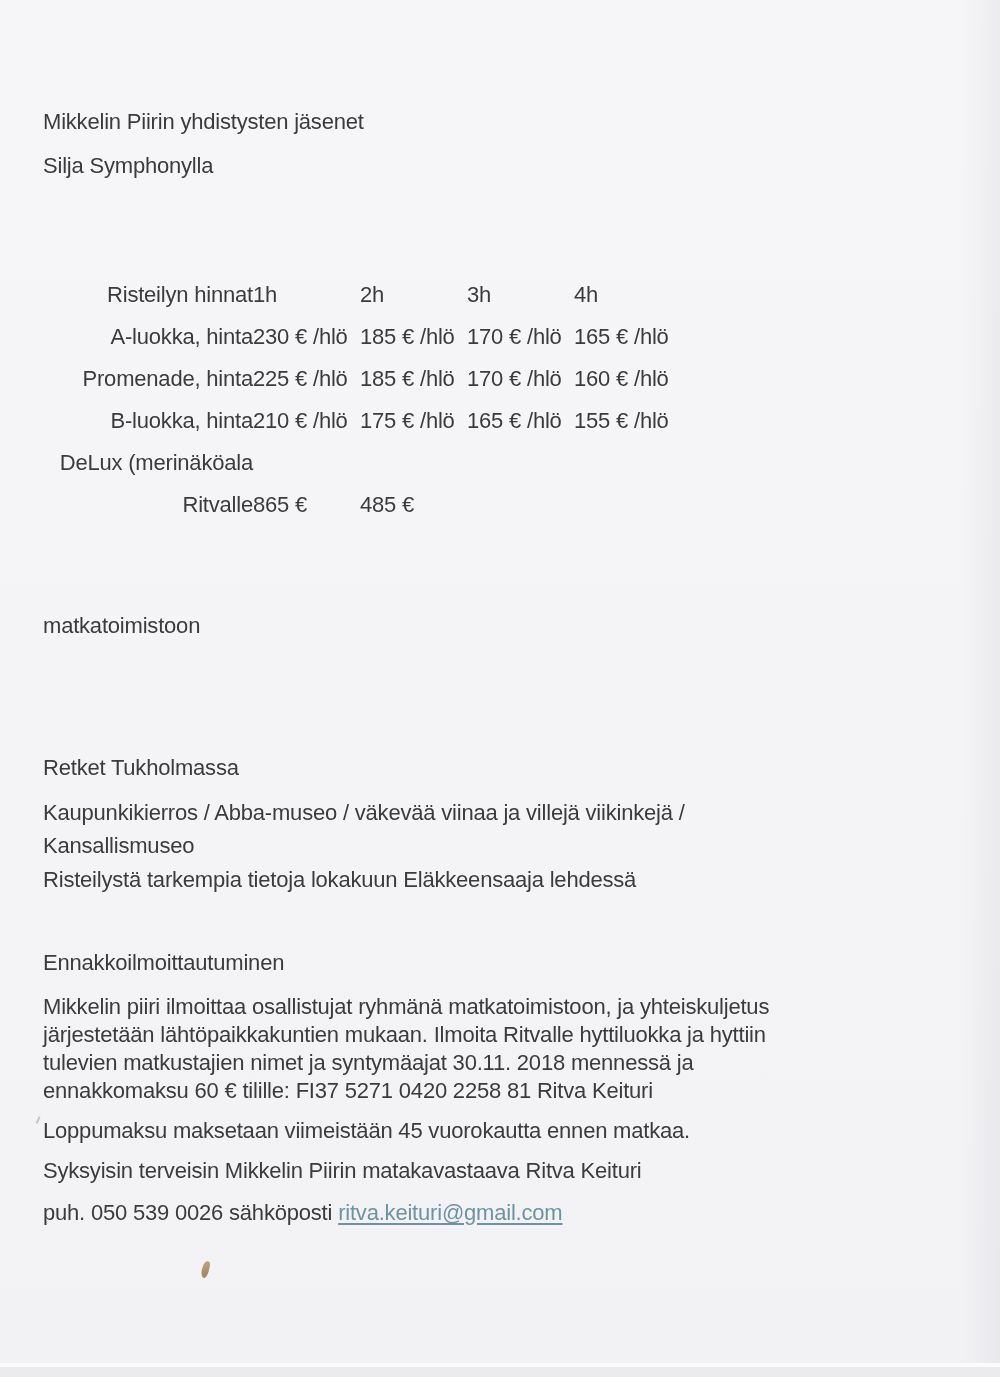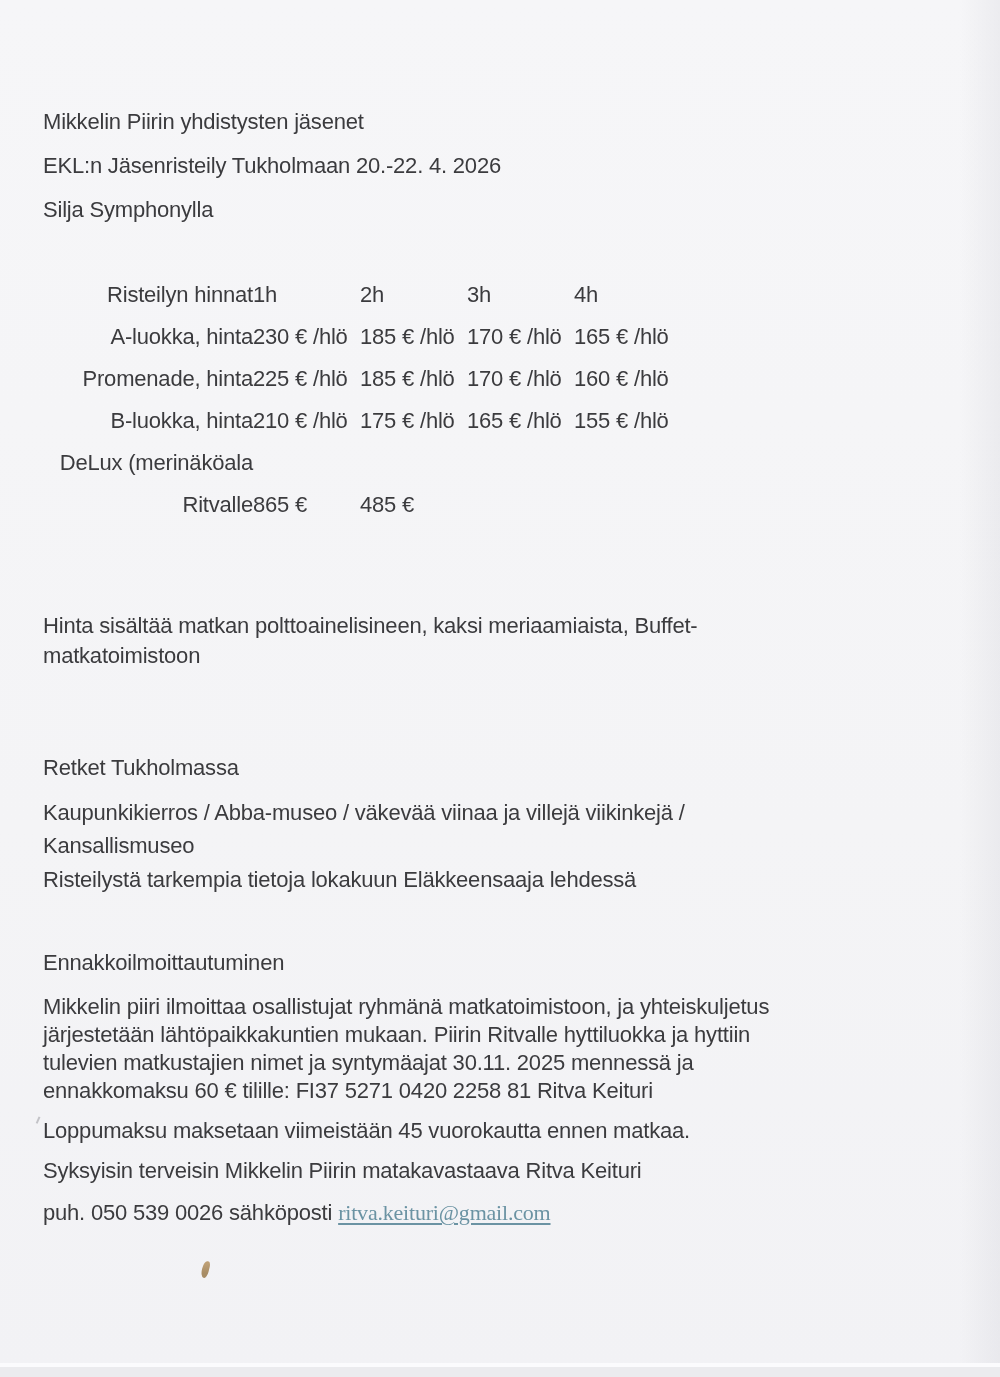--- a/index.html
+++ b/index.html
@@ -46,21 +46,20 @@
   .registration-para { top: 993px; line-height: 28px; }
   .final-payment-line { top: 1116px; }
   .greeting-line { top: 1156px; }
   .contact-line { top: 1198px; }
 
   .email-link {
     color: var(--link);
     text-decoration: underline;
     text-underline-offset: 3px;
     cursor: pointer;
-    font-family: Liberation Serif, serif;
   }
 
   
   .paper-speck {
     position: absolute;
     left: 202px; top: 1261px;
     width: 7px; height: 17px;
     background: linear-gradient(160deg, #b4905e 20%, #9a7a4c 70%);
     border-radius: 60% 40% 50% 60%;
     transform: rotate(14deg);
@@ -83,21 +82,20 @@
     position: absolute; left: 0; right: 0;
     top: 1367px; height: 10px;
     background: #ebebee;
   }
 </style>
 </head>
 <body>
 
 <div class="abs title-block">
   <div>Mikkelin Piirin yhdistysten jäsenet</div>
-  <div>EKL:n Jäsenristeily Tukholmaan 20.-22. 4. 2026</div>
   <div>Silja Symphonylla</div>
 </div>
 
 <div class="abs price-table">
   <div class="pt-row">
     <span class="pt-label">Risteilyn hinnat</span>
     <span class="pt-col">1h</span>
     <span class="pt-col">2h</span>
     <span class="pt-col">3h</span>
     <span class="pt-col">4h</span>
@@ -127,36 +125,35 @@
     <span class="pt-label">DeLux (merinäköala</span>
   </div>
   <div class="pt-row">
     <span class="pt-label">Ritvalle</span>
     <span class="pt-col">865 €</span>
     <span class="pt-col">485 €</span>
   </div>
 </div>
 
 <div class="abs para includes-para">
-  <div>Hinta sisältää matkan polttoainelisineen, kaksi meriaamiaista, Buffet-</div>
   <div>matkatoimistoon</div>
 </div>
 
 <div class="abs para excursions-heading">Retket Tukholmassa</div>
 <div class="abs excursions-para">
   <div>Kaupunkikierros / Abba-museo / väkevää viinaa ja villejä viikinkejä /</div>
   <div>Kansallismuseo</div>
 </div>
 <div class="abs para info-line">Risteilystä tarkempia tietoja lokakuun Eläkkeensaaja lehdessä</div>
 
 <div class="abs para registration-heading">Ennakkoilmoittautuminen</div>
 <div class="abs registration-para">
   <div>Mikkelin piiri ilmoittaa osallistujat ryhmänä matkatoimistoon, ja yhteiskuljetus</div>
-  <div>järjestetään lähtöpaikkakuntien mukaan. Piirin Ritvalle hyttiluokka ja hyttiin</div>
-  <div>tulevien matkustajien nimet ja syntymäajat 30.11. 2025 mennessä ja</div>
+  <div>järjestetään lähtöpaikkakuntien mukaan. Ilmoita Ritvalle hyttiluokka ja hyttiin</div>
+  <div>tulevien matkustajien nimet ja syntymäajat 30.11. 2018 mennessä ja</div>
   <div>ennakkomaksu 60 € tilille: FI37 5271 0420 2258 81 Ritva Keituri</div>
 </div>
 
 <div class="abs para final-payment-line">Loppumaksu maksetaan viimeistään 45 vuorokautta ennen matkaa.</div>
 <div class="abs para greeting-line">Syksyisin terveisin Mikkelin Piirin matakavastaava Ritva Keituri</div>
 <div class="abs para contact-line">
   <span>puh. 050 539 0026 sähköposti </span><span class="email-link">ritva.keituri@gmail.com</span>
 </div>
 
 <div class="stray-mark"></div>

